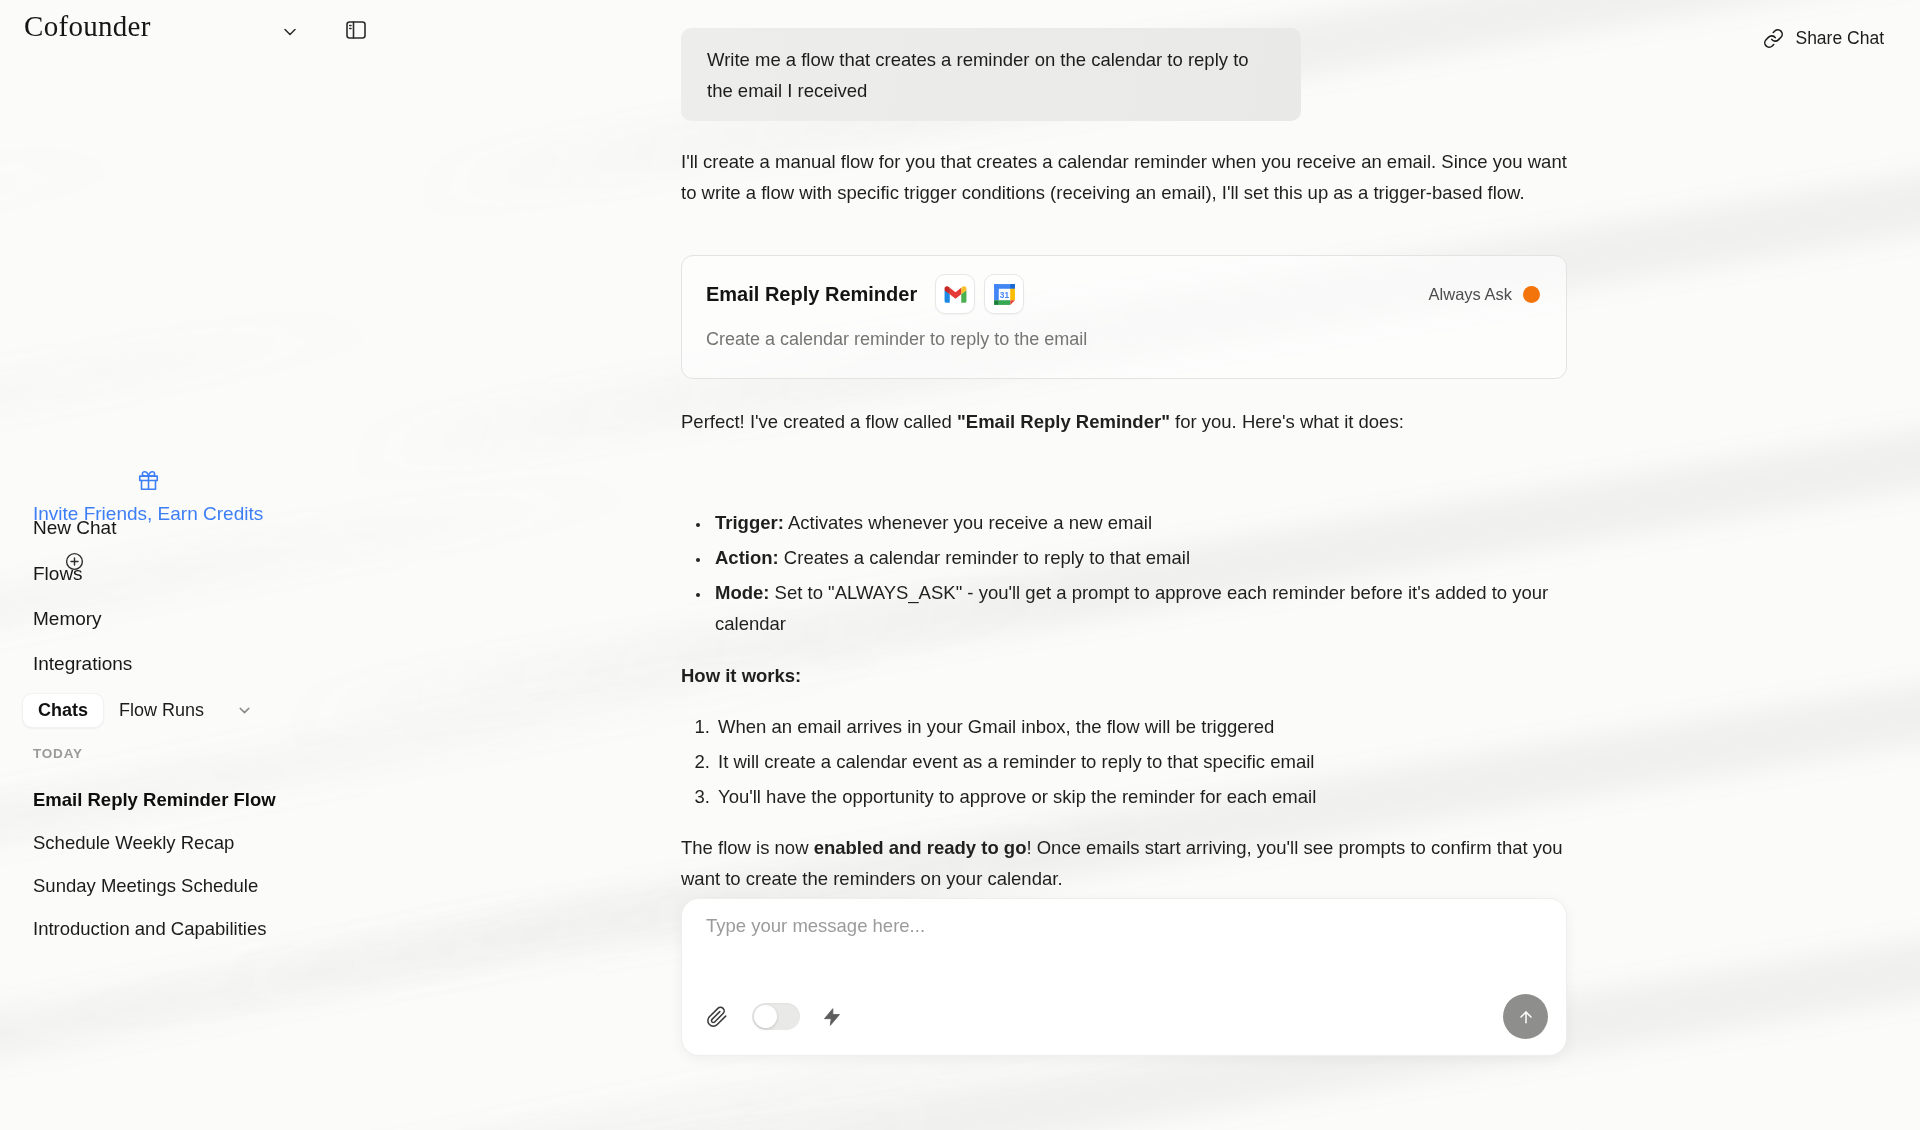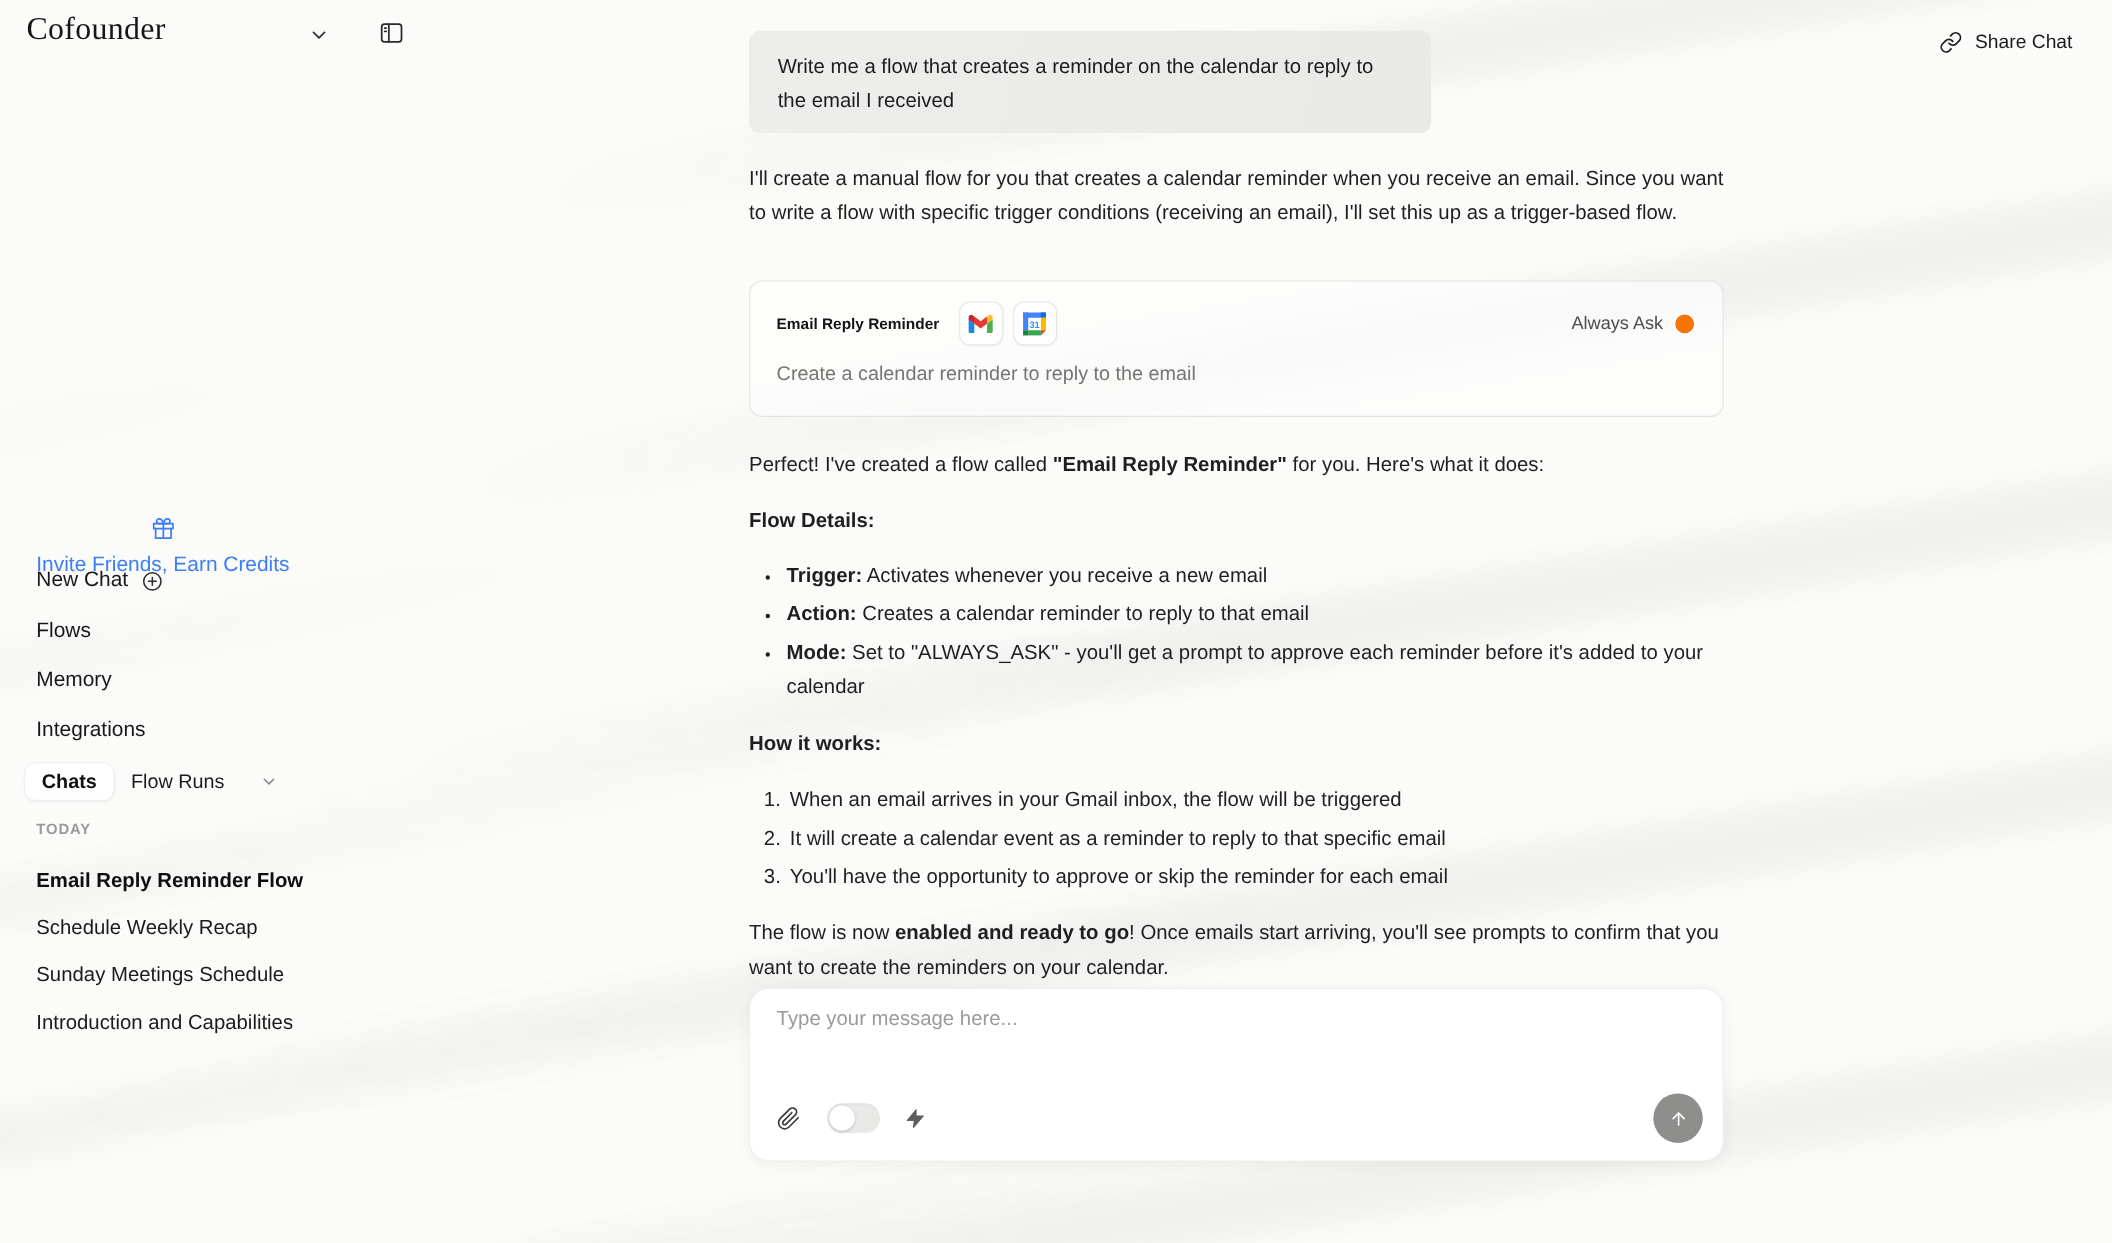--- a/index.html
+++ b/index.html
@@ -36,21 +36,21 @@
   svg { display:block; }
 
   
   .brand { position:absolute; left:24px; top:10px; font-family:"Liberation Serif", serif; font-size:29px; color:#161616; letter-spacing:.3px; }
   .brand-chevron-btn { position:absolute; left:278px; top:20px; background:none; border:none; cursor:pointer; padding:2px; }
   .panel-btn { position:absolute; left:342px; top:16px; background:none; border:none; cursor:pointer; padding:2px; }
   .share-btn { position:absolute; right:36px; top:28px; display:flex; align-items:center; gap:11px; background:none; border:none; cursor:pointer; font-size:17.5px; color:#1c1c1c; font-family:inherit; }
 
   
   .invite { position:absolute; left:33px; top:470px; display:flex; align-items:center; gap:12px; color:#3c7ef6; font-size:19px; cursor:pointer;flex-direction:column; }
-  .nav-item { position:absolute; left:33px; font-size:19px; color:#181818; cursor:pointer; display:flex; align-items:center; gap:12px; }
+  .nav-item { position:absolute; left:33px; font-size:19px; color:#181818; cursor:pointer; display:flex; align-items:center; gap:12px;flex-direction:column; }
   .nav-newchat { top:517px; }
   .nav-flows { top:563px; }
   .nav-memory { top:608px; }
   .nav-integrations { top:653px; }
 
   .tabs { position:absolute; left:22px; top:693px; display:flex; align-items:center; }
   .tab-chats {
     background:#fff; border:1px solid rgba(0,0,0,.05); border-radius:10px;
     padding:6px 15px; font-weight:700; font-size:18px; color:#101010;
     box-shadow:0 1px 2px rgba(0,0,0,.05); cursor:pointer;
@@ -88,21 +88,21 @@
   .steps-list { position:absolute; left:34px; top:711px; width:850px; list-style:decimal; }
   .steps-list li { font-size:18.5px; line-height:31px; margin-bottom:4px; color:#1f1f1f; padding-left:3px; }
 
   
   .flow-card {
     position:absolute; left:0; top:255px; width:886px; min-height:124px;
     background:rgba(253,253,253,.65); border:1px solid #e3e3e1; border-radius:12px;
     padding:18px 26px 20px 24px; cursor:pointer;
   }
   .flow-card-top { display:flex; align-items:center; }
-  .flow-title { font-size:14px; font-weight:600; color:#141414; }
+  .flow-title { font-size:20px; font-weight:600; color:#141414; }
   .app-chip {
     width:40px; height:40px; border:1px solid #e7e7e5; background:#fff; border-radius:10px;
     display:flex; align-items:center; justify-content:center;
     box-shadow:0 1px 2px rgba(0,0,0,.04);
   }
   .chip-gmail { margin-left:18px; }
   .chip-cal { margin-left:9px; }
   .mode-badge { margin-left:auto; display:flex; align-items:center; gap:11px; cursor:pointer; }
   .mode-label { font-size:16.5px; color:#4d4d4d; }
   .mode-dot { width:17px; height:17px; border-radius:50%; background:#f2740b; }
@@ -250,21 +250,20 @@
       <span class="mode-badge">
         <span class="mode-label">Always Ask</span>
         <span class="mode-dot"></span>
       </span>
     </div>
     <div class="flow-desc">Create a calendar reminder to reply to the email</div>
   </div>
 
   <div class="para p-perfect"><span>Perfect! I've created a flow called </span><b>"Email Reply Reminder"</b><span> for you. Here's what it does:</span></div>
 
-  <div class="para h-details">Flow Details:</div>
 
   <ul class="detail-list">
     <li><b>Trigger:</b><span> Activates whenever you receive a new email</span></li>
     <li><b>Action:</b><span> Creates a calendar reminder to reply to that email</span></li>
     <li><b>Mode:</b><span> Set to "ALWAYS_ASK" - you'll get a prompt to approve each reminder before it's added to your calendar</span></li>
   </ul>
 
   <div class="para h-how">How it works:</div>
 
   <ol class="steps-list">

